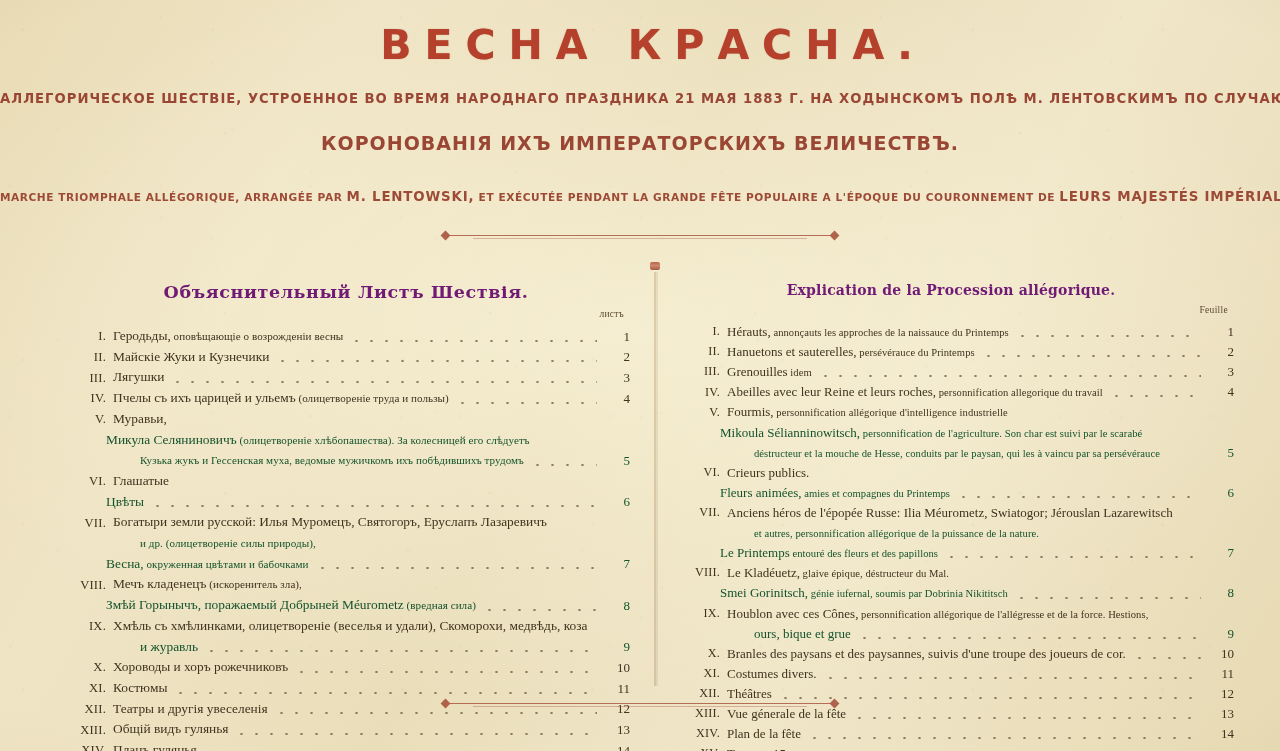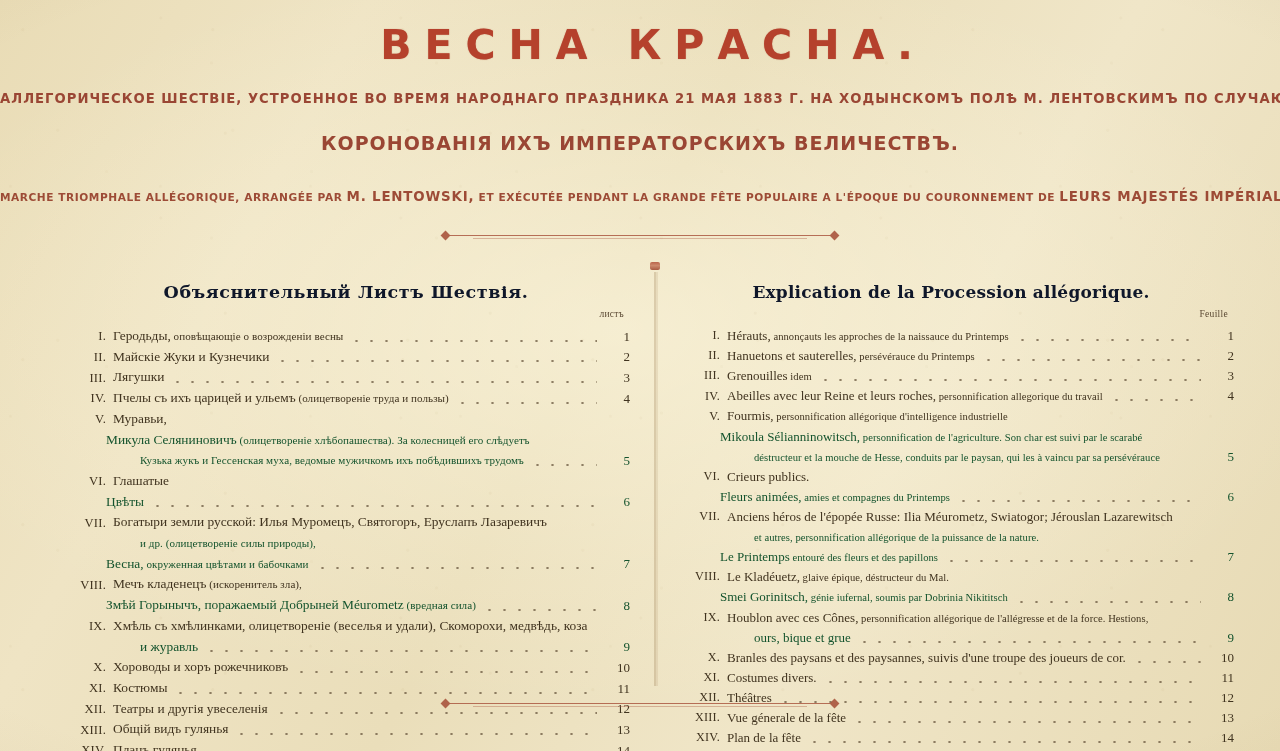--- a/index.html
+++ b/index.html
@@ -172,26 +172,26 @@
     top: 282px;
   }
   .col.left  { left: 62px;  width: 568px; }
   .col.right { left: 668px; width: 566px; }
 
   .col-title {
     text-align: center;
     font-size: 17.5px;
     font-weight: 700;
     letter-spacing: .6px;
-    color: #0f172a;
+    color: #701a75;
     margin: 0 0 4px 0;
     font-family: "DejaVu Serif", serif;
   }
   .col.right .col-title {
-    font-size: 17px;
+    font-size: 14px;
     letter-spacing: .2px;
   }
 
   .col-subhead {
     text-align: right;
     font-size: 9.5px;
     color: #5a4832;
     letter-spacing: .3px;
     margin: 7px 6px 5px 0;
     height: 12px;

